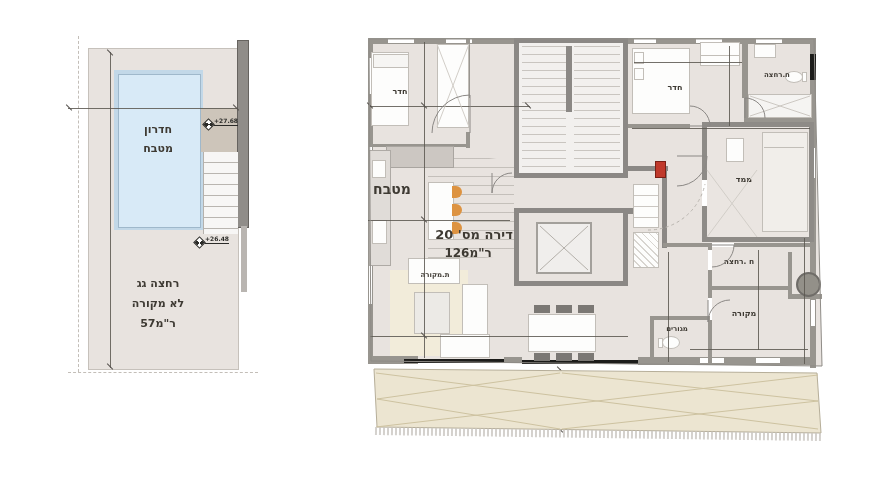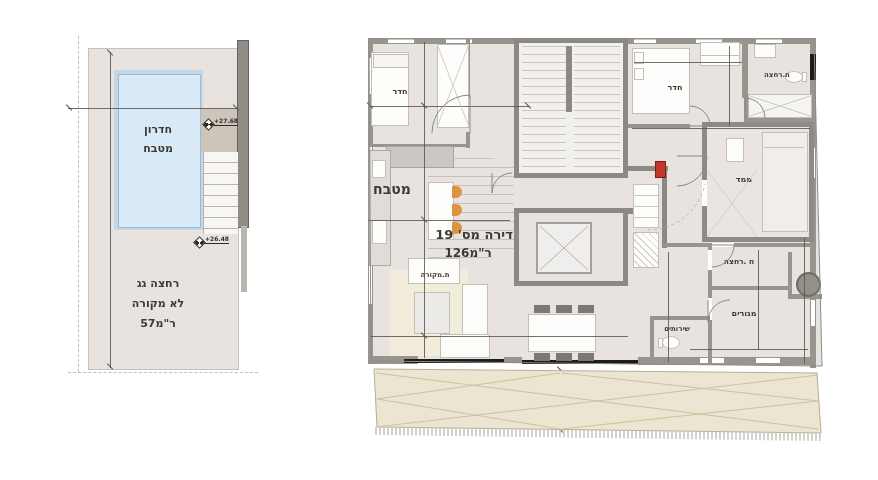--- a/index.html
+++ b/index.html
@@ -194,28 +194,28 @@
     <div class="dim" style="left:380px;top:397px;width:432px;height:1px"></div>
     <div class="dim" style="left:560px;top:369px;width:1px;height:62px"></div>
     <div class="tick" style="left:377px;top:396px"></div>
     <div class="tick" style="left:806px;top:396px"></div>
     <div class="tick" style="left:556px;top:369px"></div>
     <div class="tick" style="left:556px;top:429px"></div>
 
     <div class="lbl" dir="rtl" style="left:380px;top:88px;width:40px;font-size:8px">חדר</div>
     <div class="lbl" dir="rtl" style="left:372px;top:182px;width:40px;font-size:14px">מטבח</div>
     <div class="lbl" dir="rtl" style="left:412px;top:272px;width:46px;font-size:7px">ת.מקורה</div>
-    <div class="lbl" dir="rtl" style="left:418px;top:228px;width:112px;font-size:13px">דירה מס' 19</div>
+    <div class="lbl" dir="rtl" style="left:418px;top:228px;width:112px;font-size:13px">דירה מס' 20</div>
     <div class="lbl" dir="ltr" style="left:418px;top:247px;width:100px;font-size:12px">126מ‎"ר‎</div>
     <div class="lbl" dir="rtl" style="left:655px;top:84px;width:40px;font-size:8px">חדר</div>
     <div class="lbl" dir="rtl" style="left:752px;top:72px;width:50px;font-size:7px">ח.רחצה</div>
     <div class="lbl" dir="rtl" style="left:726px;top:176px;width:36px;font-size:8px">ממד</div>
     <div class="lbl" dir="rtl" style="left:712px;top:258px;width:54px;font-size:7.5px">ח .רחצה</div>
-    <div class="lbl" dir="rtl" style="left:724px;top:310px;width:40px;font-size:8px">מגורים</div>
-    <div class="lbl" dir="rtl" style="left:654px;top:326px;width:46px;font-size:7px">שירותים</div>
+    <div class="lbl" dir="rtl" style="left:724px;top:310px;width:40px;font-size:8px">מקורה</div>
+    <div class="lbl" dir="rtl" style="left:654px;top:326px;width:46px;font-size:7px">מגורים</div>
     <div class="lbl" dir="rtl" style="left:540px;top:383px;width:220px;font-size:10.5px">מרפסת גג לא מקורה</div>
     <div class="lbl" dir="ltr" style="left:560px;top:401px;width:180px;font-size:11px">25מ‎"ר‎</div>
   </div>
 
   <svg width="878" height="480" viewBox="0 0 878 480">
 
     <polygon points="374,369 817,373 821,433 377,427" fill="#ece5d1" stroke="#b6ae99" stroke-width="1"></polygon>
     <g stroke="#cdc2a0" stroke-width="1" fill="none">
       <path d="M376,373 L818,429"></path>
         <path d="M376,427 L818,375"></path>

